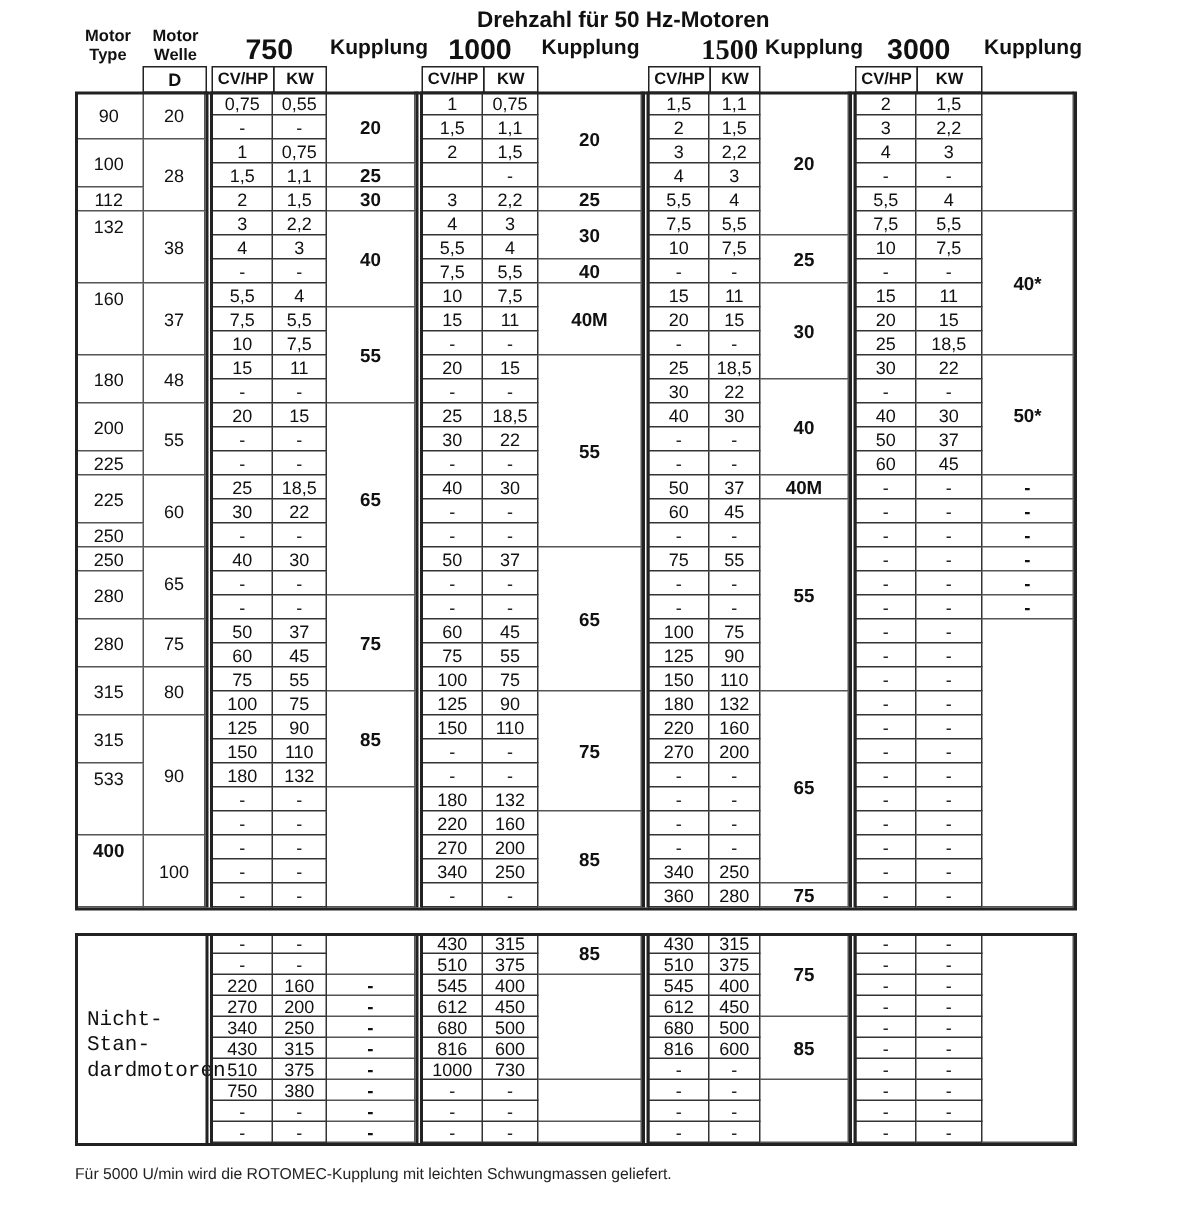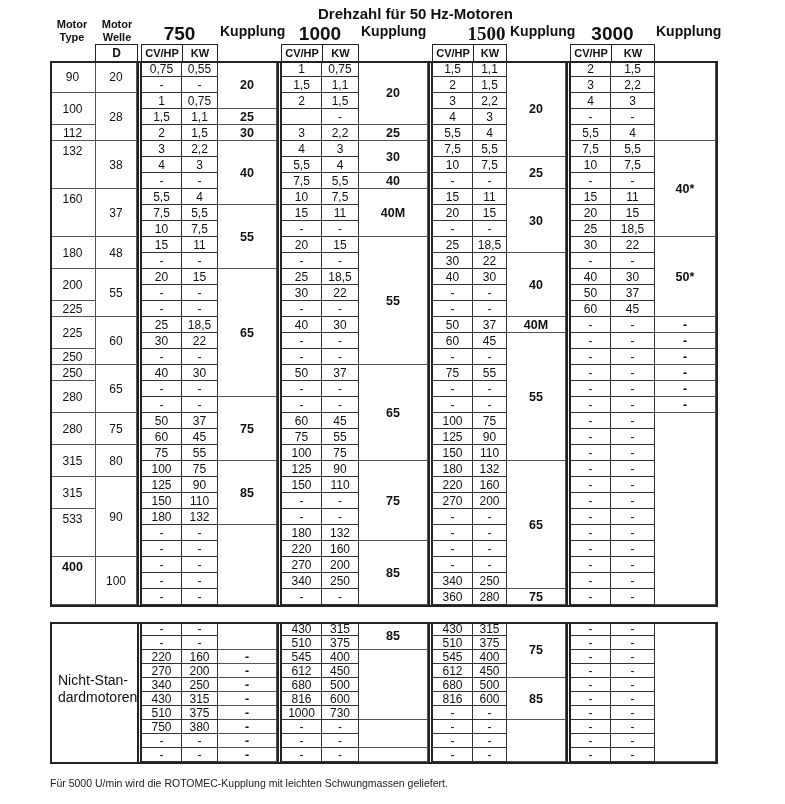--- a/index.html
+++ b/index.html
@@ -11,21 +11,21 @@
   .speed { font-weight:bold; font-size:19px; text-align:center; }
   .kup-hdr { font-weight:bold; font-size:14px; white-space:nowrap; }
   .sub-hdr { font-weight:bold; font-size:11px; text-align:center; box-sizing:border-box;
              border:1.5px solid #222; display:flex; align-items:center; justify-content:center; }
   .cell { box-sizing:border-box; display:flex; align-items:center; justify-content:center;
           font-size:12px; border-right:1px solid #333; border-bottom:1px solid #333; }
   .cell.bold { font-weight:bold; font-size:12.5px; }
   .frame { box-sizing:border-box; border:2px solid #222; }
   .dbl { background:#222; }
   .footer { font-size:10.5px; color:#222; white-space:nowrap; }
-  .nonstd { font-size:14px; line-height:17px; }
+  .nonstd { font-size:14px; line-height:17px;font-family:Liberation Mono, monospace; }
 </style>
 </head>
 <body>
 
 <div class="abs title" style="left:318px; top:5px;">Drehzahl für 50 Hz-Motoren</div>
 
 <div class="abs hdr-small" style="left:44px; top:18px; width:56px;">
   <div>Motor</div>
   <div>Type</div>
 </div>

